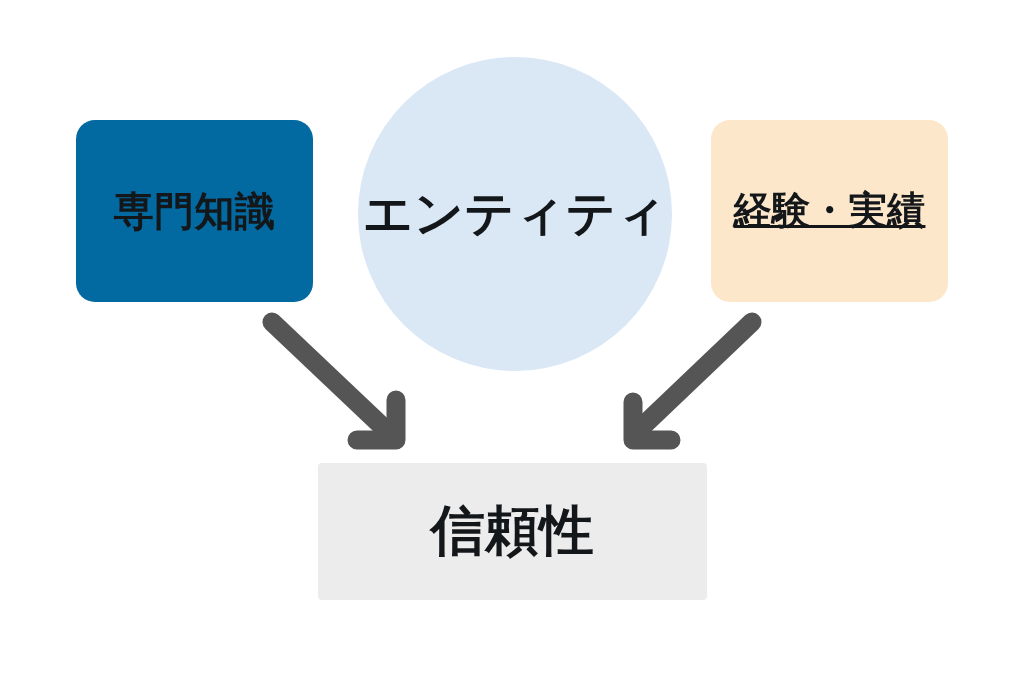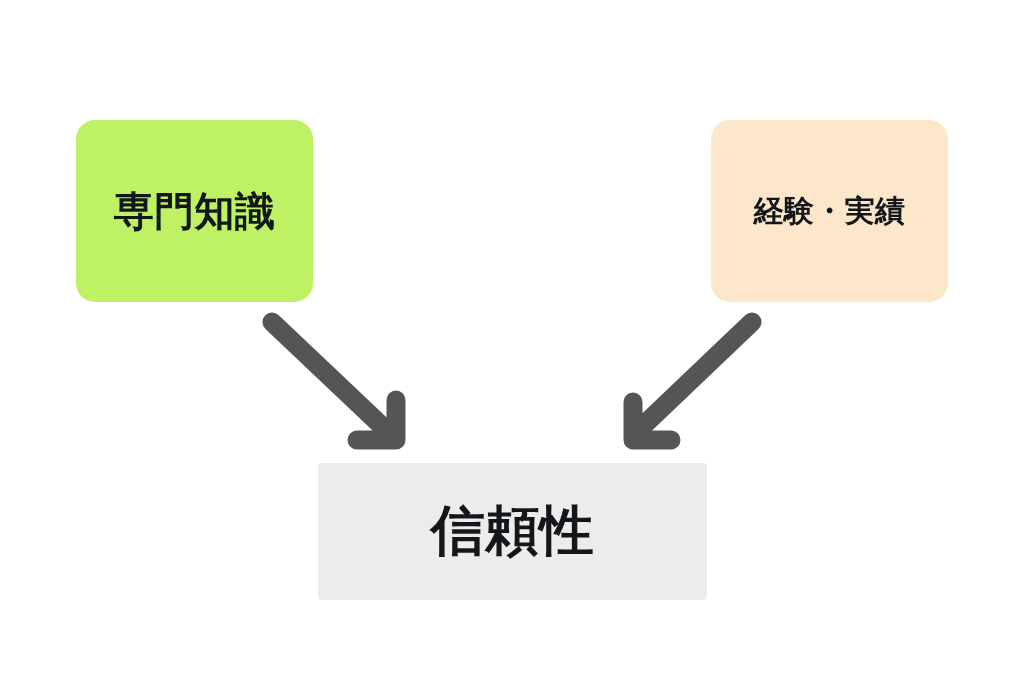--- a/index.html
+++ b/index.html
@@ -52,37 +52,38 @@
     font-size: 49px;
   }
 
   
   #node-expertise {
     left: 76px;
     top: 120px;
     width: 237px;
     height: 182px;
     border-radius: 19px;
-    background: #bef264;
+    background: #0369a1;
   }
   #node-expertise .node-label {
     font-size: 40px;
   }
 
   
   #node-experience {
     left: 711px;
     top: 120px;
     width: 237px;
     height: 182px;
     border-radius: 19px;
     background: #fde7ca;
   }
   #node-experience .node-label {
-    font-size: 30px;
+    font-size: 38px;
+    text-decoration: underline;
   }
 
   
   #node-credibility {
     left: 318px;
     top: 463px;
     width: 389px;
     height: 137px;
     border-radius: 4px;
     background: #ececec;
@@ -99,20 +100,23 @@
     width: 1024px;
     height: 683px;
     pointer-events: none;
   }
 </style>
 </head>
 <body>
 
 <div id="diagram-canvas">
 
+  <div class="node" id="node-entity">
+    <span class="node-label">エンティティ</span>
+  </div>
 
   <div class="node" id="node-expertise">
     <span class="node-label">専門知識</span>
   </div>
 
   <div class="node" id="node-experience">
     <span class="node-label">経験・実績</span>
   </div>
 
   <div class="node" id="node-credibility">

